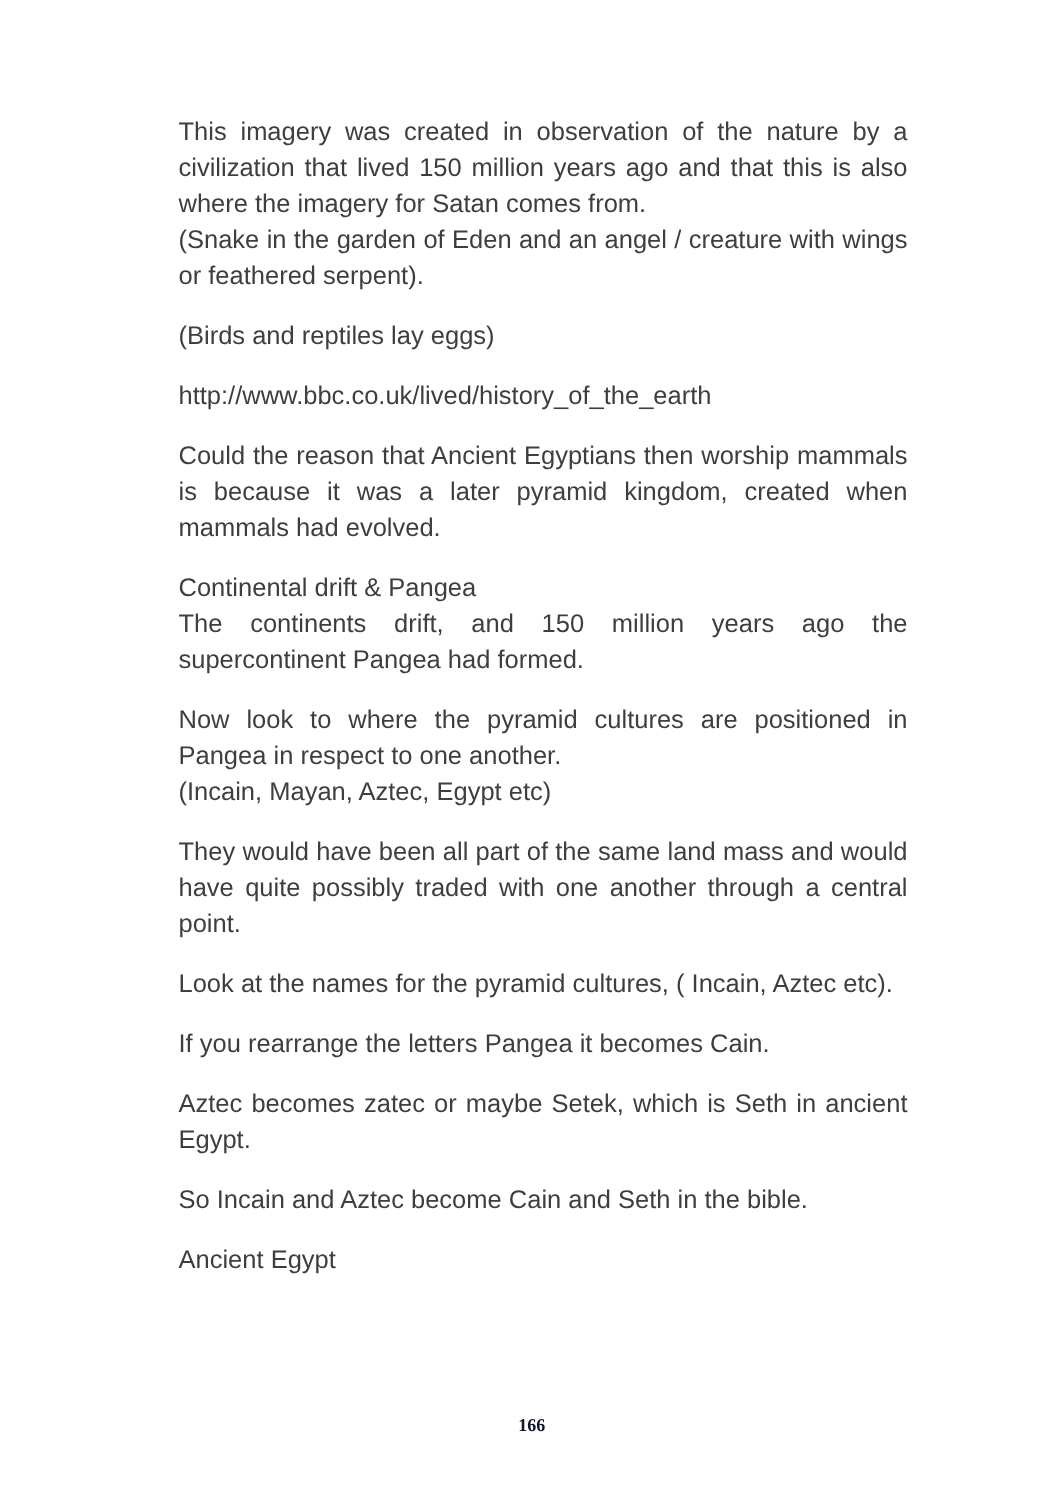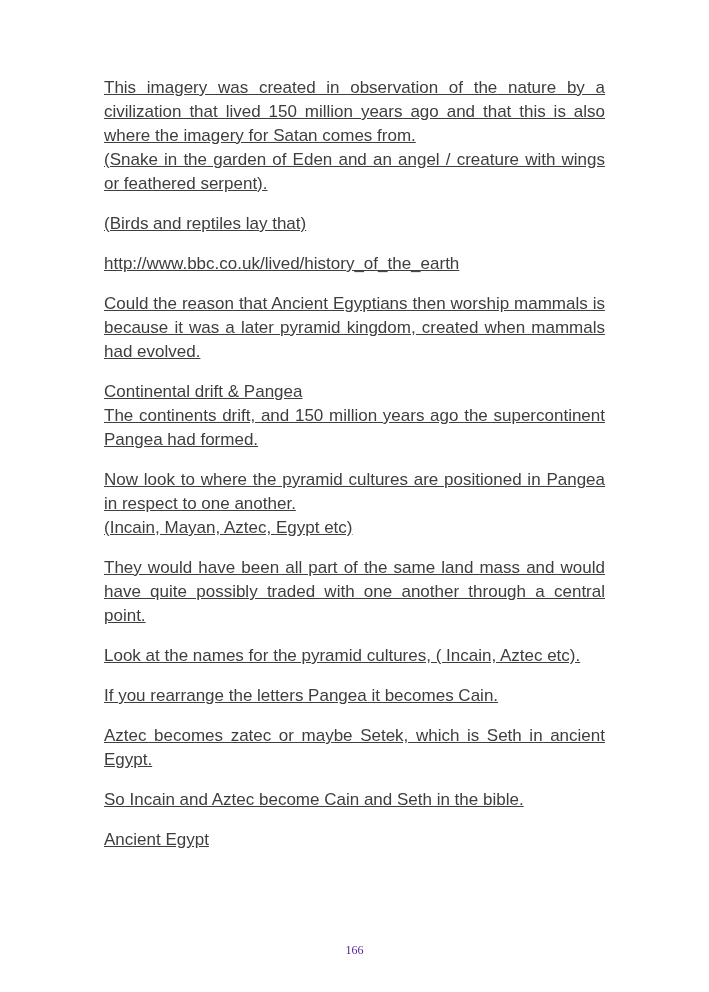--- a/index.html
+++ b/index.html
@@ -18,49 +18,49 @@
   .content {
     position: absolute;
     left: 103px;
     right: 104px;
     top: 76px;
     color: #3e3e3e;
     font-size: 17px;
     line-height: 24px;
   }
   .para {
-    margin: 0 0 16px 1px;
-    text-decoration: underline;
+    margin: 0 0 16px 16px;
   }
   .seg {
     display: block;
     text-align: justify;
   }
   .footer {
     position: absolute;
     left: 0;
     right: 0;
     bottom: 34px;
     text-align: center;
     font-family: "Liberation Serif", "DejaVu Serif", serif;
     font-size: 12px;
-    color: #4c1d95;
+    color: #0f172a;
+    font-weight: bold;
   }
 </style>
 </head>
 <body>
 
 <div class="page">
   <div class="content" id="content">
       <div class="para">
         <span class="seg">This imagery was created in observation of the nature by a civilization that lived 150 million years ago and that this is also where the imagery for Satan comes from.</span>
         <span class="seg">(Snake in the garden of Eden and an angel / creature with wings or feathered serpent).</span>
       </div>
       <div class="para">
-        <span class="seg">(Birds and reptiles lay that)</span>
+        <span class="seg">(Birds and reptiles lay eggs)</span>
       </div>
       <div class="para">
         <span class="seg">http://www.bbc.co.uk/lived/history_of_the_earth</span>
       </div>
       <div class="para">
         <span class="seg">Could the reason that Ancient Egyptians then worship mammals is because it was a later pyramid kingdom, created when mammals had evolved.</span>
       </div>
       <div class="para">
         <span class="seg">Continental drift &amp; Pangea</span>
         <span class="seg">The continents drift, and 150 million years ago the supercontinent Pangea had formed.</span>

